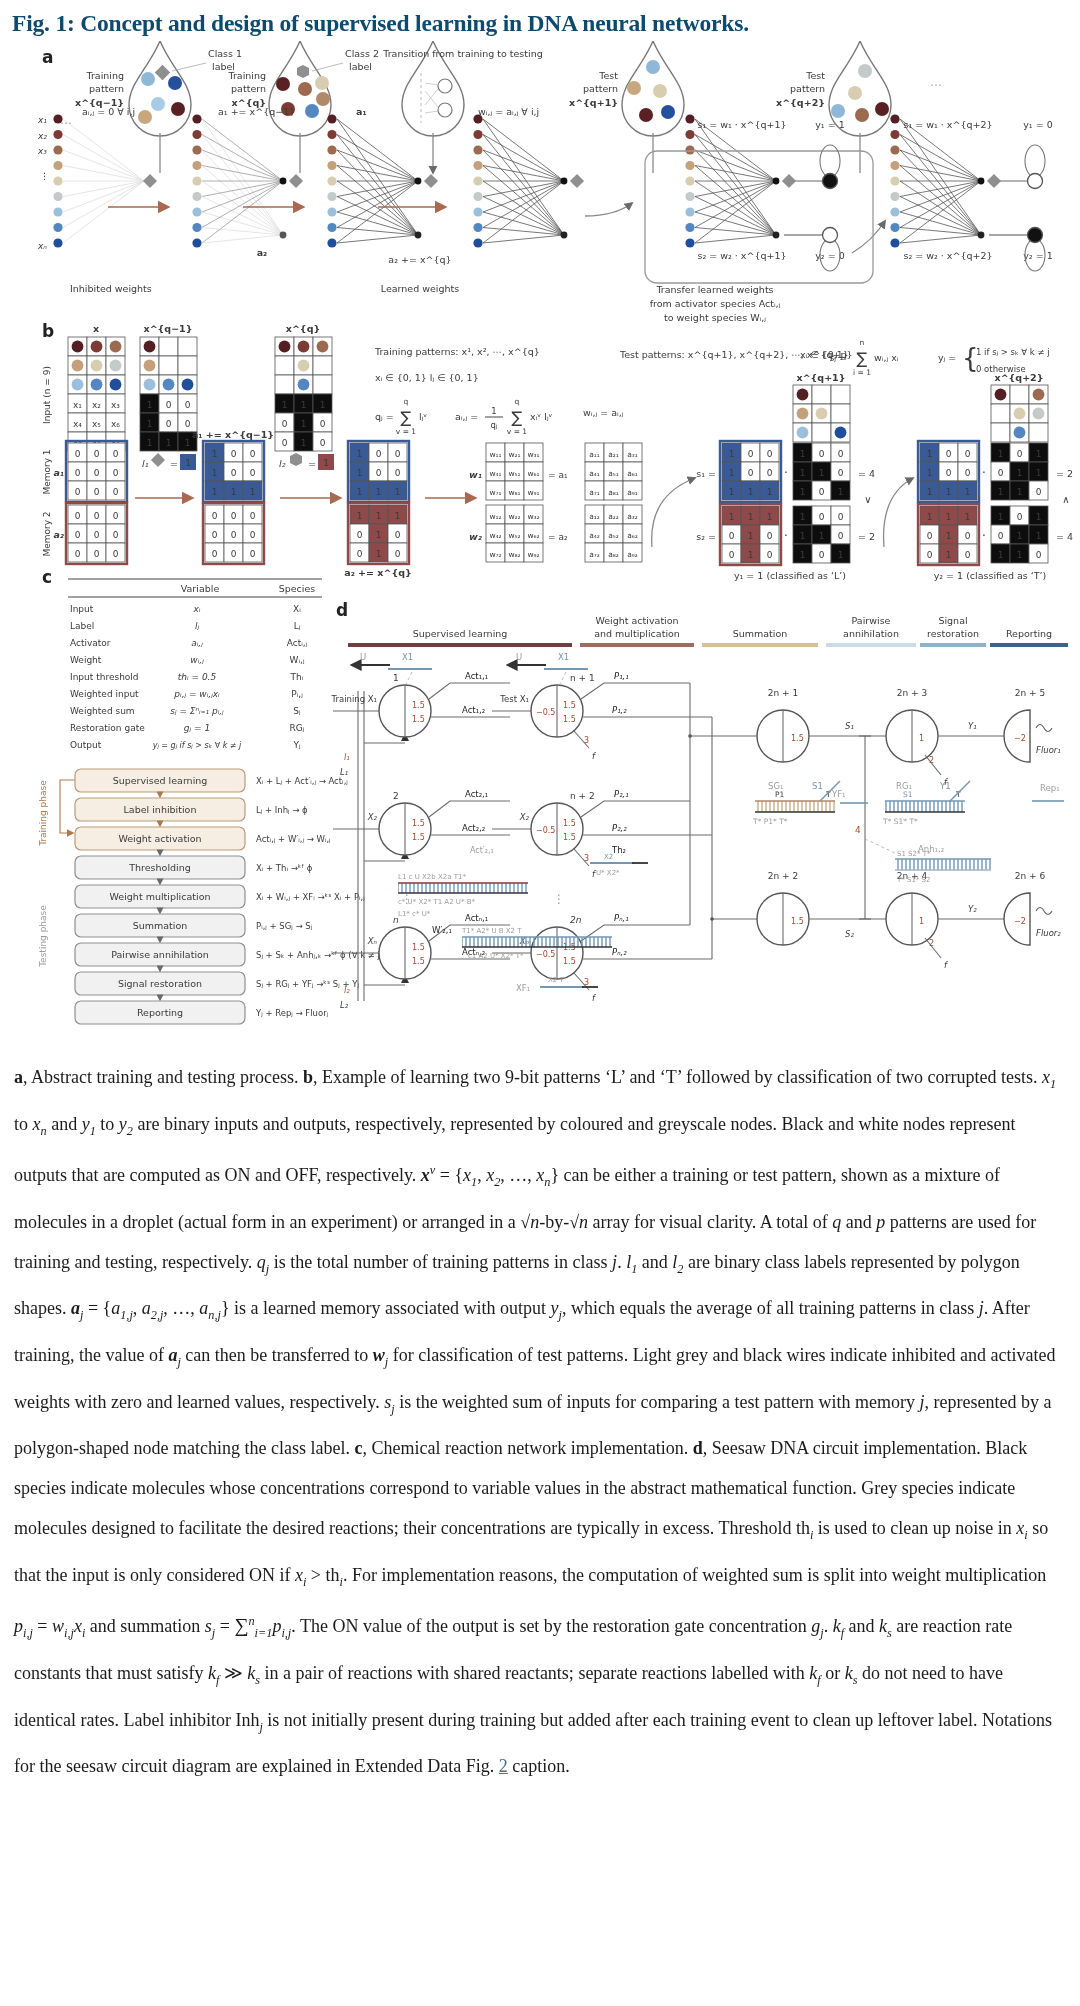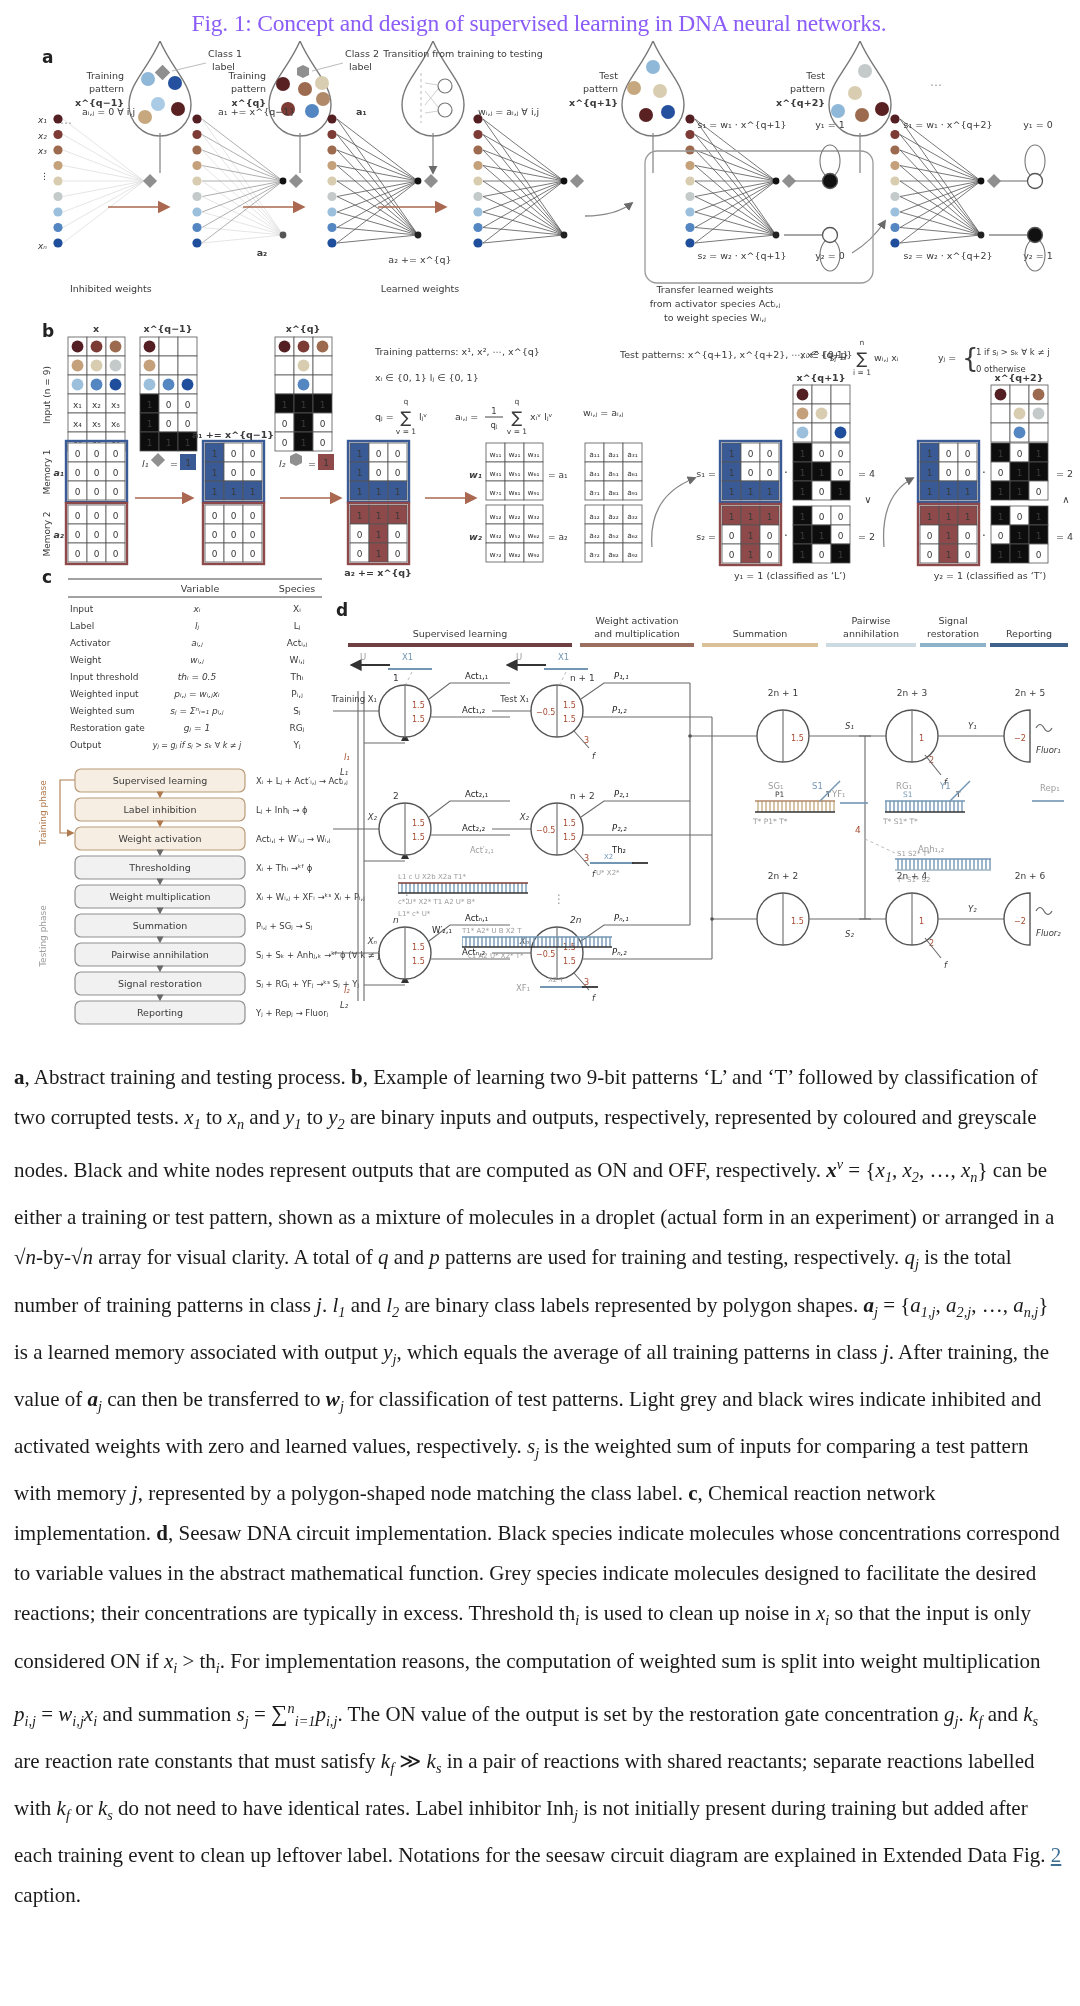--- a/index.html
+++ b/index.html
@@ -1,35 +1,35 @@
 <!DOCTYPE html>
 <html><head>
 <meta charset="utf-8">
 <style>
   html,body{margin:0;padding:0;background:#fff;}
   body{width:1080px;height:2006px;overflow:hidden;font-family:"Liberation Sans",sans-serif;}
   .title{margin:10px 14px 4px 12px;font-family:"Liberation Serif","DejaVu Serif",serif;
-         font-weight:normal;font-size:23.5px;letter-spacing:-0.2px;color:#8b5cf6;text-align:center;}
+         font-weight:bold;font-size:23.5px;letter-spacing:-0.2px;color:#0c4a6e;}
   svg.figure{display:block;margin:0;}
   svg text{font-family:"DejaVu Sans",sans-serif;fill:#3a3a3a;}
   .t7{font-size:7px}.t75{font-size:7.5px}.t8{font-size:8px}.t85{font-size:8.5px}
   .t9{font-size:9px}.t95{font-size:9.5px}.t10{font-size:10px}.t12{font-size:12px}.t16{font-size:16px}.t17{font-size:17px}.t26{font-size:26px}
   .bd{font-weight:bold}.it{font-style:italic}
   .mid{text-anchor:middle}.end{text-anchor:end}
   .red{fill:#a6492f}.gry{fill:#9c9c9c}.blu{fill:#7396b4}.dk{fill:#222}.org{fill:#b07a4e}
   .wire{stroke:#6a6a6a;stroke-width:1.1;fill:none}
   .wire2{stroke:#8a8a8a;stroke-width:1.3;fill:none}
   .thin{stroke:#aaa;stroke-width:0.8;fill:none}
   .dsh{stroke-dasharray:3 3}
   .node{stroke:#555;stroke-width:1.4;fill:#fff}
   .box{fill:#f1f1f1;stroke:#8f8f8f;stroke-width:1.2}
   .boxT{fill:#f7eee3;stroke:#b99b79;stroke-width:1.2}
   .tline{stroke:#444;stroke-width:1}
   .caption{margin:16px 14px 8px 14px;font-family:"Liberation Serif","DejaVu Serif",serif;
-           font-size:21px;line-height:40px;color:#1b1b1b;}
+           font-size:18px;line-height:40px;color:#1b1b1b;}
   .seg-b{font-weight:bold}
   .seg-i{font-style:italic}
   .seg-bi{font-weight:bold;font-style:italic}
   .seg-sub{vertical-align:sub;font-size:0.68em;font-style:italic}
   .seg-sup{vertical-align:super;font-size:0.68em;font-style:italic}
   .seg-big{font-size:1.1em}
   .seg-lk{color:#3d6e93;text-decoration:underline;cursor:pointer}
 </style>
 </head>
 <body>

